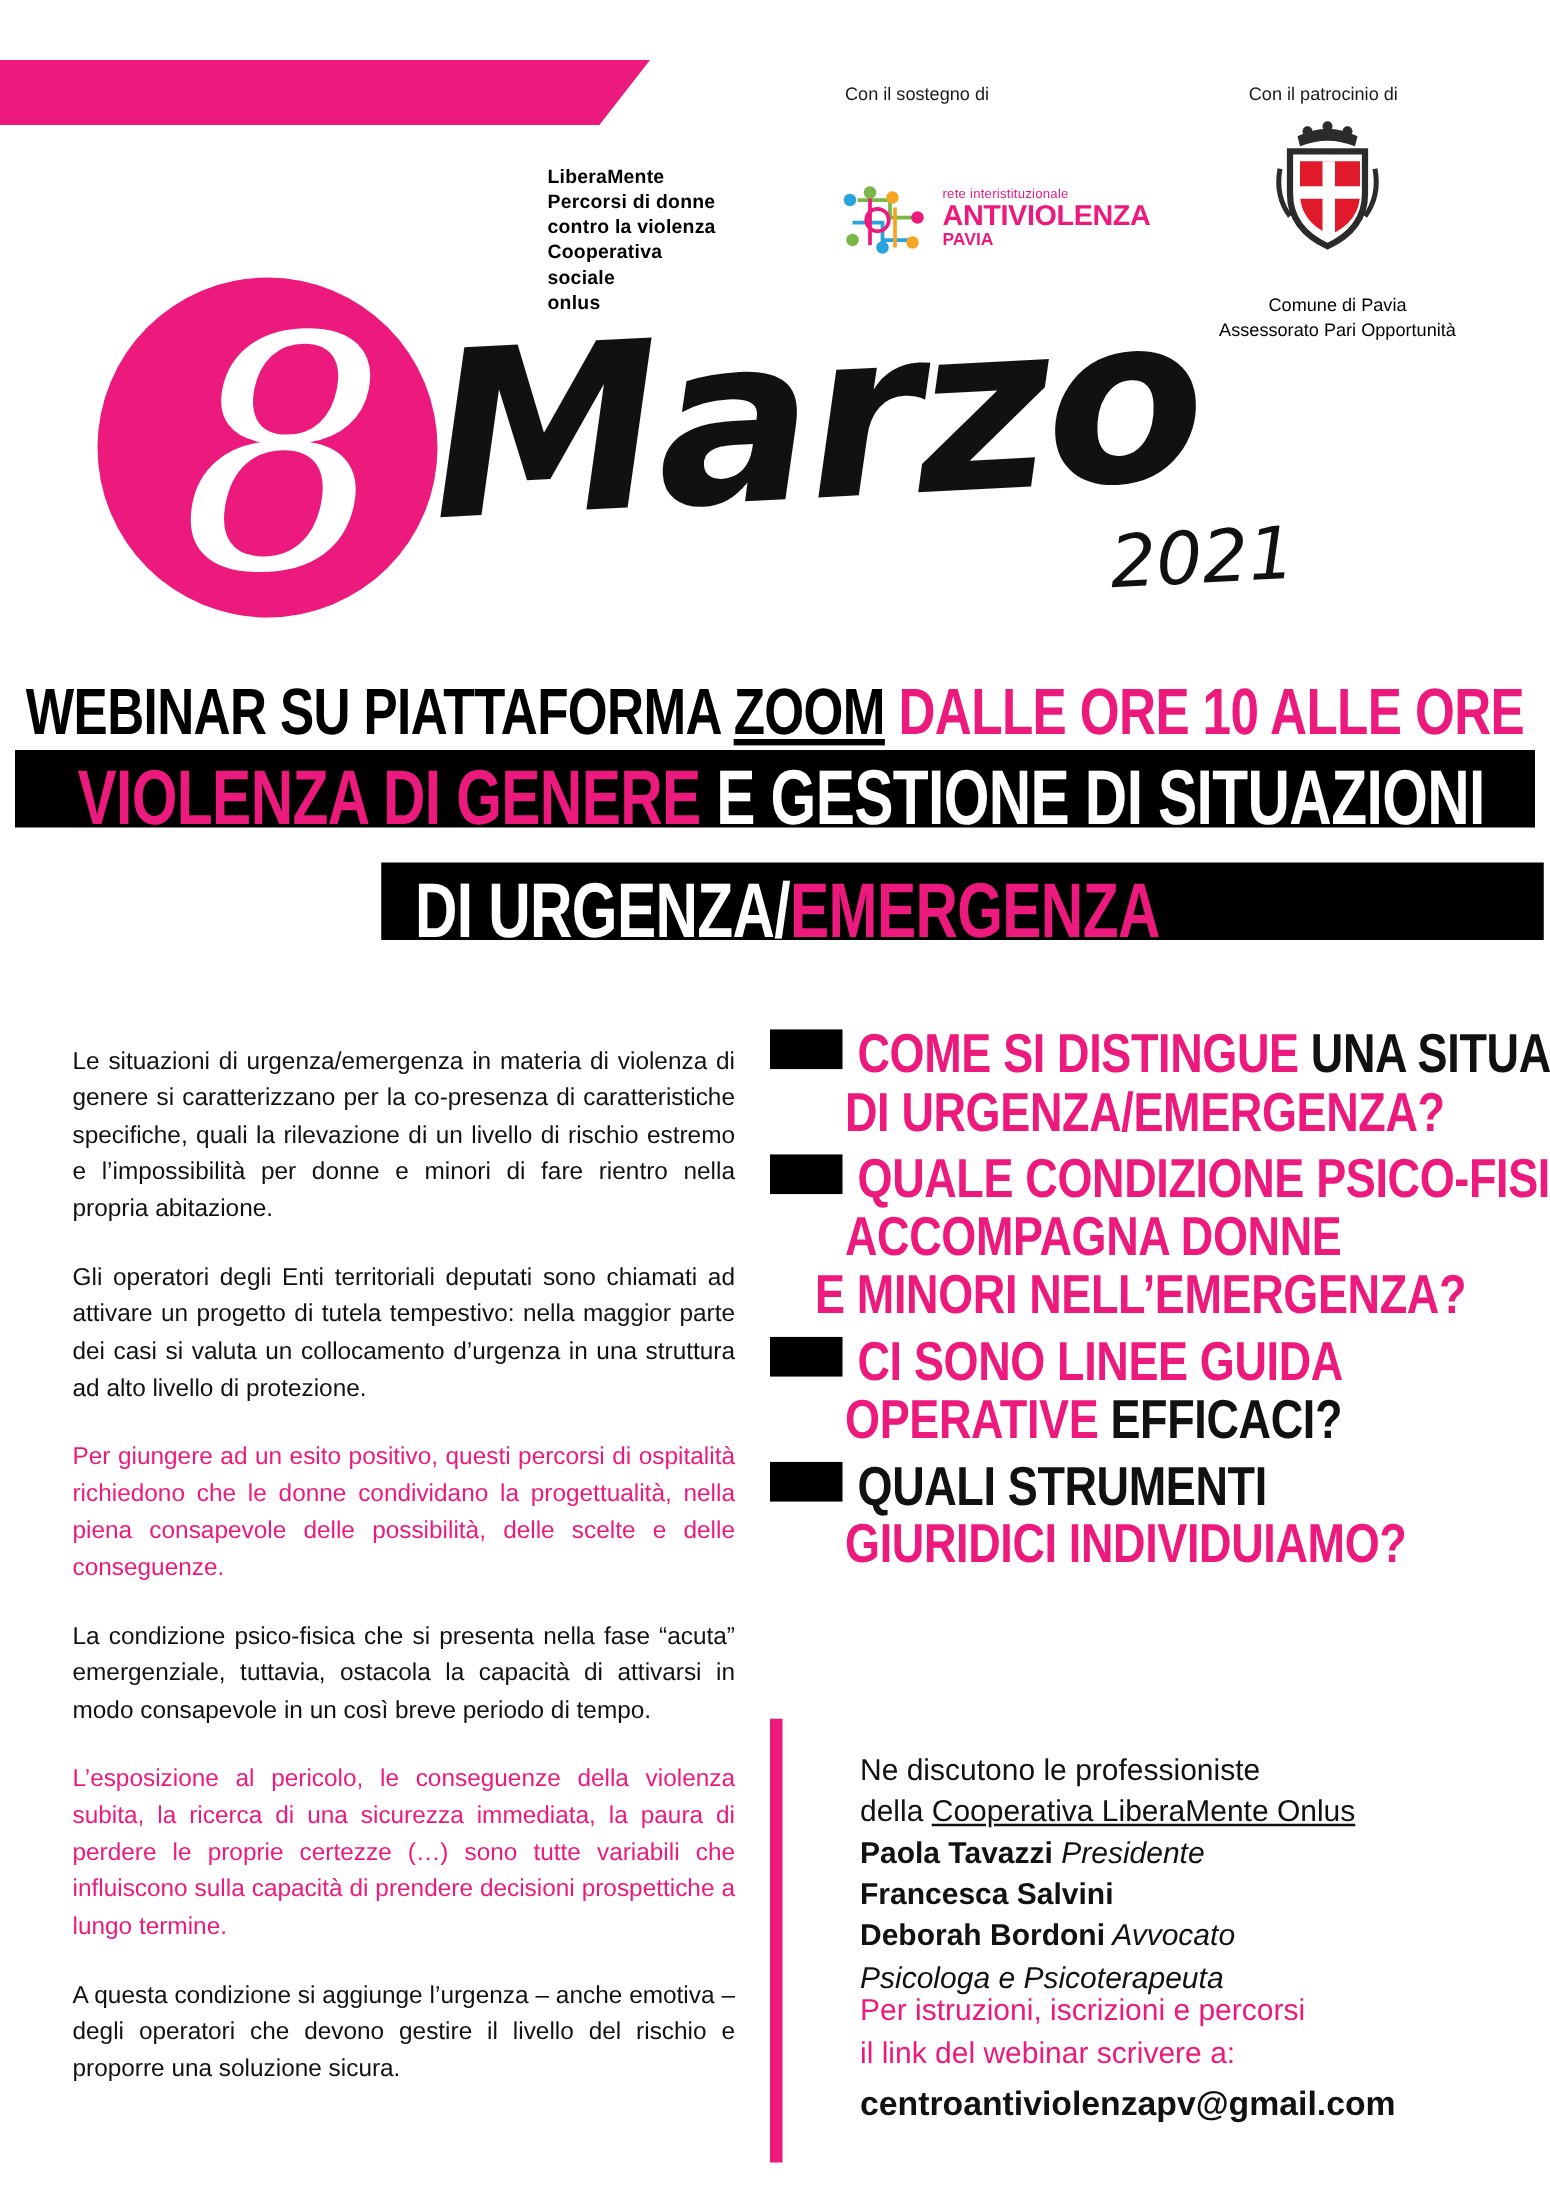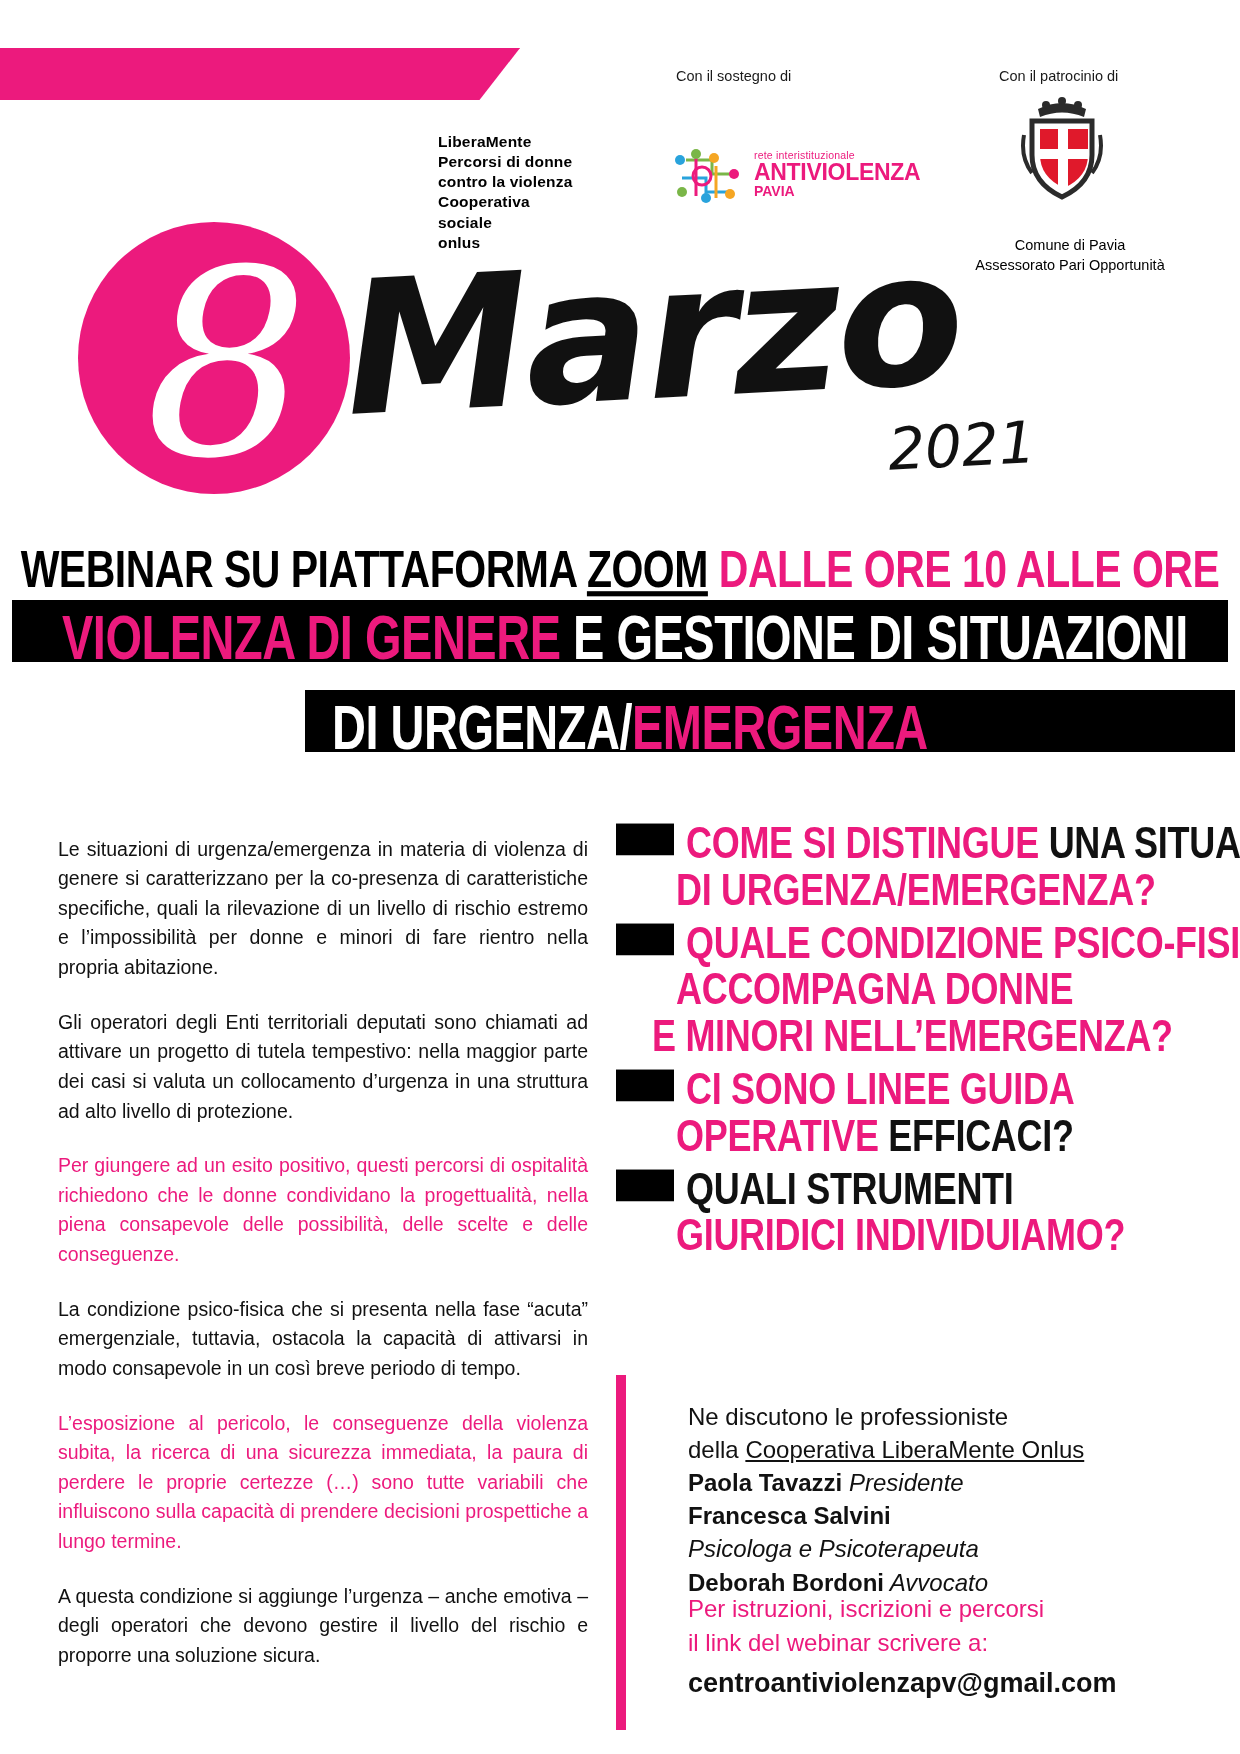--- a/index.html
+++ b/index.html
@@ -412,24 +412,24 @@
     <div>
       <span>della </span><span class="u">Cooperativa LiberaMente Onlus</span>
     </div>
     <div>
       <b>Paola Tavazzi</b><i> Presidente</i>
     </div>
     <div>
       <b>Francesca Salvini</b>
     </div>
     <div>
+      <b>Deborah Bordoni</b><i> Avvocato</i>
+    </div>
+    <div>
       <i>Psicologa e Psicoterapeuta</i>
-    </div>
-    <div>
-      <b>Deborah Bordoni</b><i> Avvocato</i>
     </div>
   </div>
 
   <div class="contact">
     <div>Per istruzioni, iscrizioni e percorsi</div>
     <div>il link del webinar scrivere a:</div>
     <span class="mail">centroantiviolenzapv@gmail.com</span>
   </div>
 
 </div>

